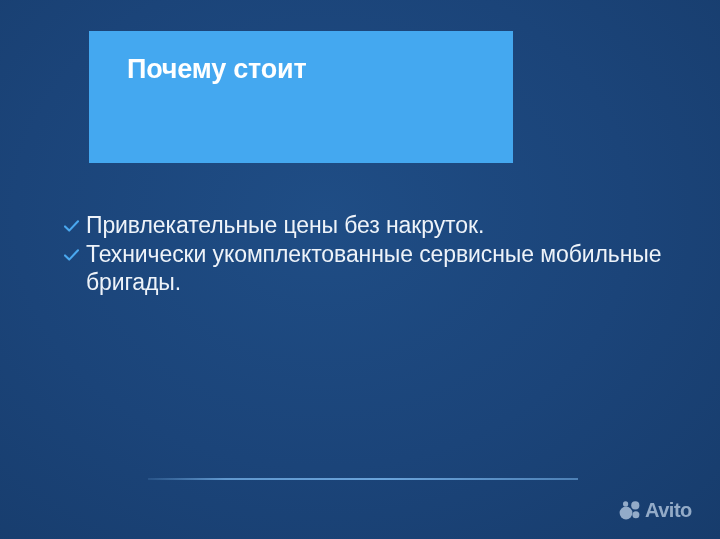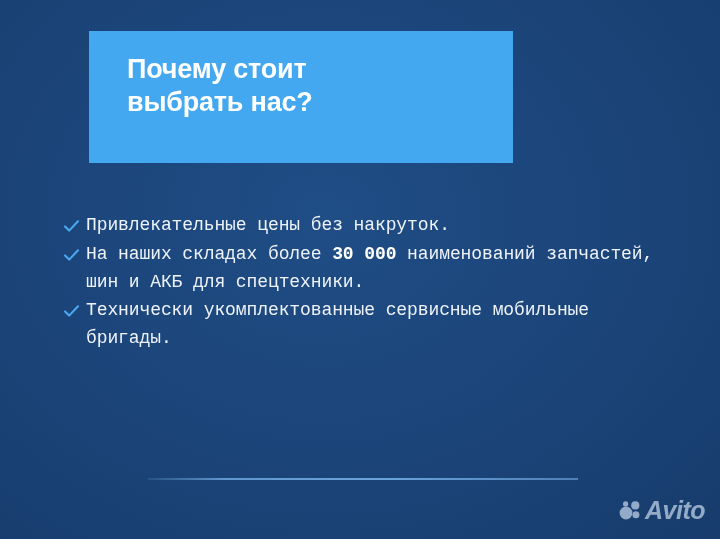--- a/index.html
+++ b/index.html
@@ -62,24 +62,23 @@
     align-items: center;
     justify-content: flex-start;
     padding-top: 1px;
   }
   .check-icon svg {
     display: block;
   }
   .bullet-text {
     flex: 1 1 auto;
     color: #eef3f9;
-    font-size: 18px;
+    font-size: 23px;
     line-height: 28px;
     letter-spacing: -0.1px;
-    font-family: Liberation Mono, monospace;
   }
   .bullet-text b {
     color: #ffffff;
     font-weight: bold;
   }
 
   
   #divider {
     position: absolute;
     left: 148px;
@@ -97,57 +96,47 @@
     display: flex;
     align-items: center;
     gap: 4px;
     opacity: 0.72;
   }
   #avito-mark {
     display: block;
   }
   #avito-wordmark {
     color: #c3d5ea;
-    font-size: 25px;
+    font-size: 20px;
     font-weight: bold;
     line-height: 23px;
     letter-spacing: -0.5px;
-    font-style: italic;
   }
 </style>
 </head>
 <body>
 
 <div id="slide">
 
   <div id="title-box">
     <div class="title-line">Почему стоит</div>
-    <div class="title-line">выбрать нас?</div>
   </div>
 
   <div id="bullet-list">
 
     <div class="bullet-item">
       <span class="check-icon">
         <svg width="15" height="13" viewBox="0 0 15 13" aria-hidden="true">
           <path d="M1 6.4 L5.2 10.6 L14 1.3" fill="none" stroke="#4aa8ef" stroke-width="2.1" stroke-linecap="round" stroke-linejoin="round"></path>
         </svg>
       </span>
       <span class="bullet-text"><span>Привлекательные цены без накруток.</span><b></b><span></span></span>
     </div>
 
 
-    <div class="bullet-item">
-      <span class="check-icon">
-        <svg width="15" height="13" viewBox="0 0 15 13" aria-hidden="true">
-          <path d="M1 6.4 L5.2 10.6 L14 1.3" fill="none" stroke="#4aa8ef" stroke-width="2.1" stroke-linecap="round" stroke-linejoin="round"></path>
-        </svg>
-      </span>
-      <span class="bullet-text"><span>На наших складах более </span><b>30 000</b><span> наименований запчастей, шин и АКБ для спецтехники.</span></span>
-    </div>
 
     <div class="bullet-item">
       <span class="check-icon">
         <svg width="15" height="13" viewBox="0 0 15 13" aria-hidden="true">
           <path d="M1 6.4 L5.2 10.6 L14 1.3" fill="none" stroke="#4aa8ef" stroke-width="2.1" stroke-linecap="round" stroke-linejoin="round"></path>
         </svg>
       </span>
       <span class="bullet-text"><span>Технически укомплектованные сервисные мобильные бригады.</span><b></b><span></span></span>
     </div>
 

